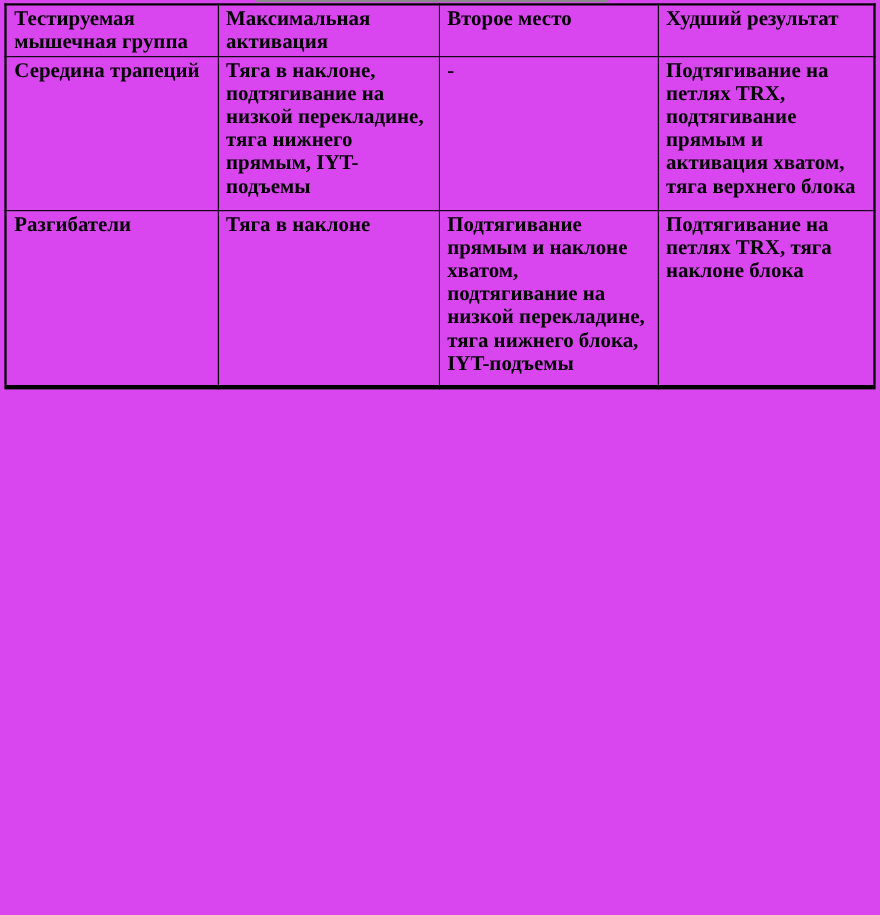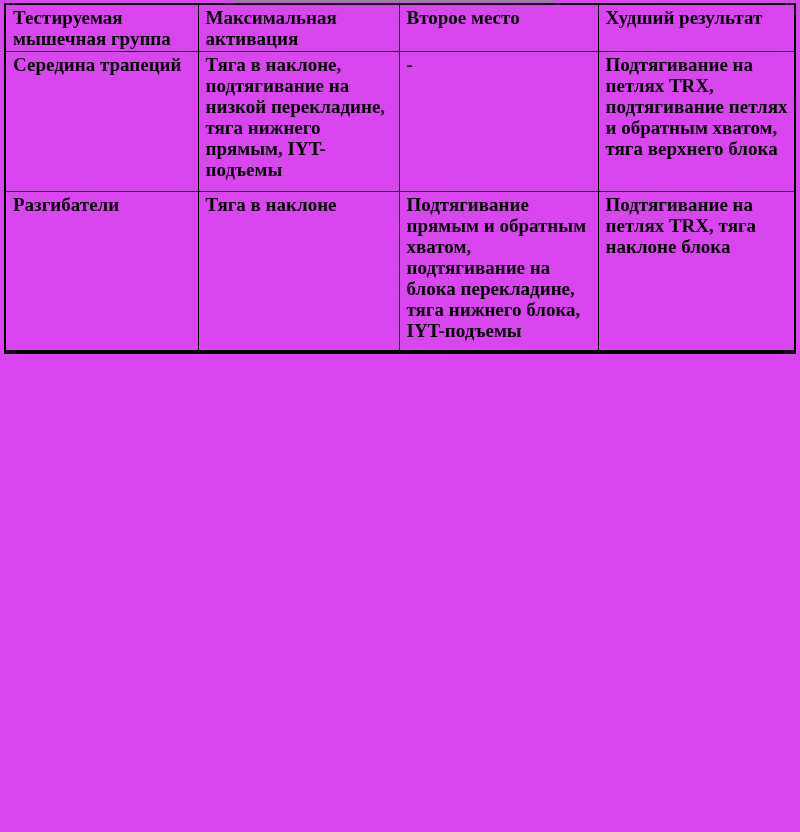--- a/index.html
+++ b/index.html
@@ -91,24 +91,24 @@
         <th>Максимальная активация</th>
         <th>Второе место</th>
         <th>Худший результат</th>
       </tr>
     </thead>
     <tbody>
       <tr class="r-0">
         <td>Середина трапеций</td>
         <td>Тяга в наклоне, подтягивание на низкой перекладине, тяга нижнего прямым, IYT-подъемы</td>
         <td>-</td>
-        <td>Подтягивание на петлях TRX, подтягивание петлях и обратным хватом, тяга верхнего блока</td>
+        <td>Подтягивание на петлях TRX, подтягивание прямым и активация хватом, тяга верхнего блока</td>
       </tr>
       <tr class="r-4">
         <td>Разгибатели</td>
         <td>Тяга в наклоне</td>
-        <td>Подтягивание прямым и обратным хватом, подтягивание на блока перекладине, тяга нижнего блока, IYT-подъемы</td>
+        <td>Подтягивание прямым и наклоне хватом, подтягивание на низкой перекладине, тяга нижнего блока, IYT-подъемы</td>
         <td>Подтягивание на петлях TRX, тяга наклоне блока</td>
       </tr>
     </tbody>
   </table>
 
 </div>
 
 </body></html>

